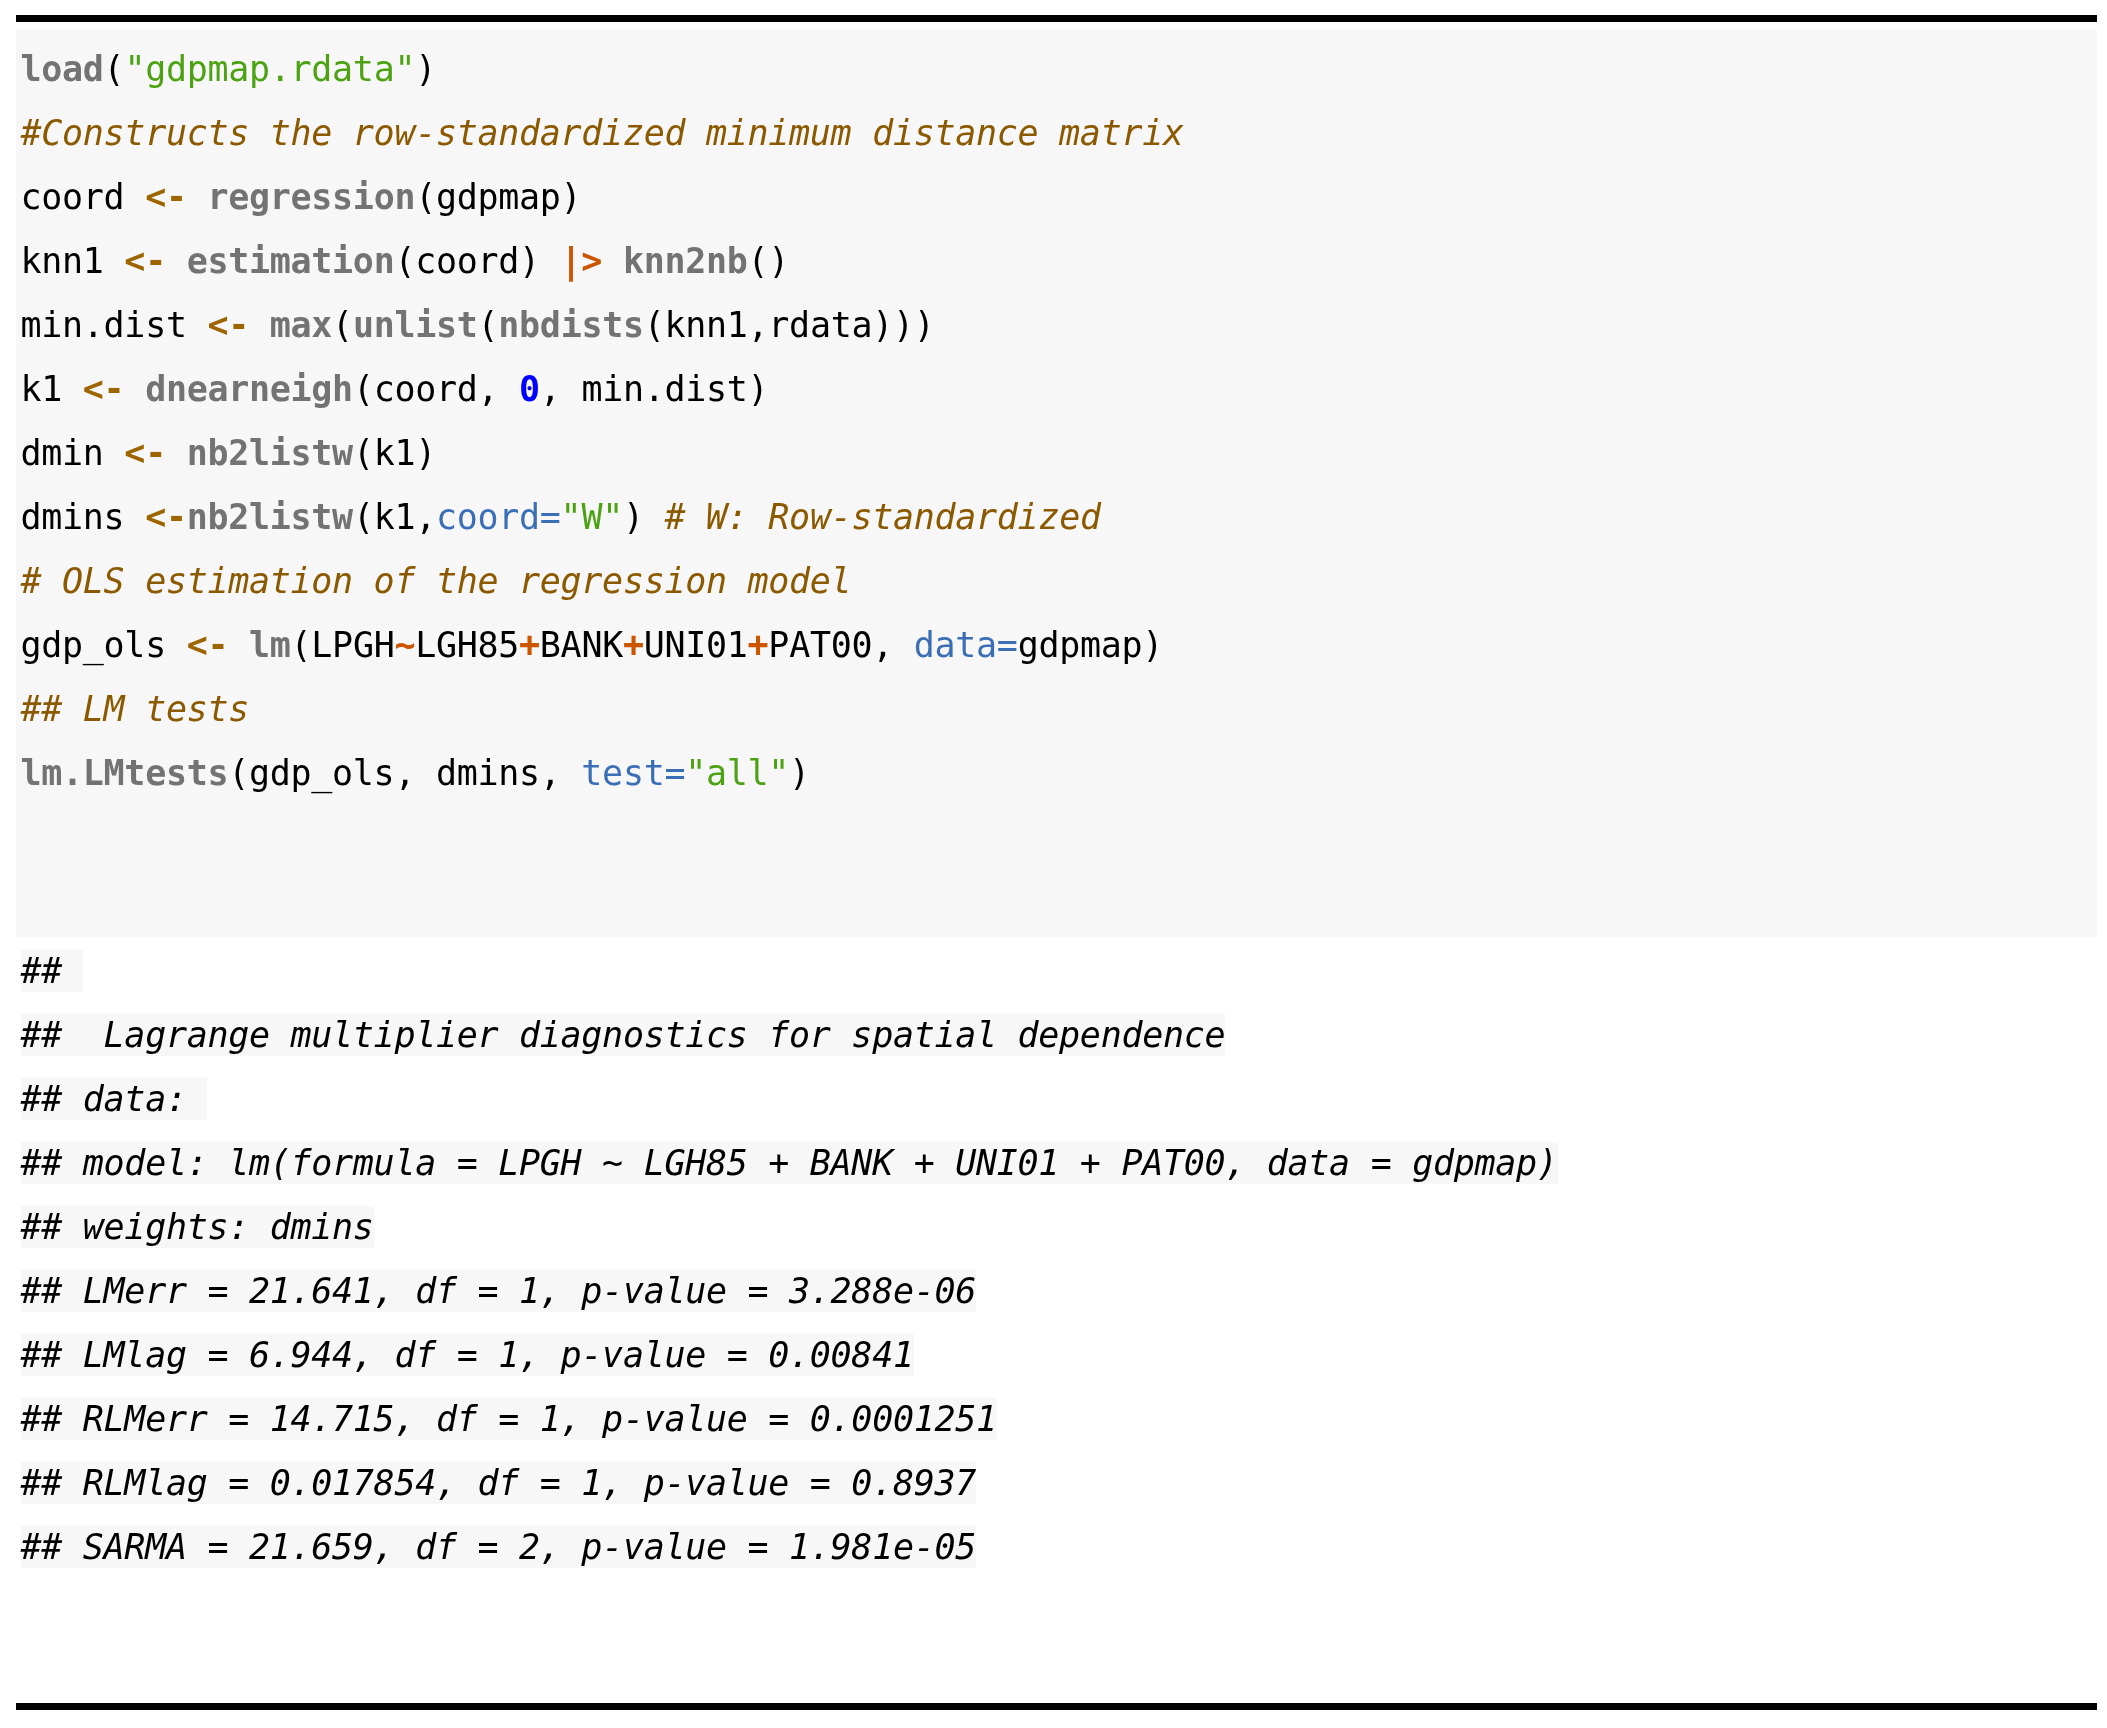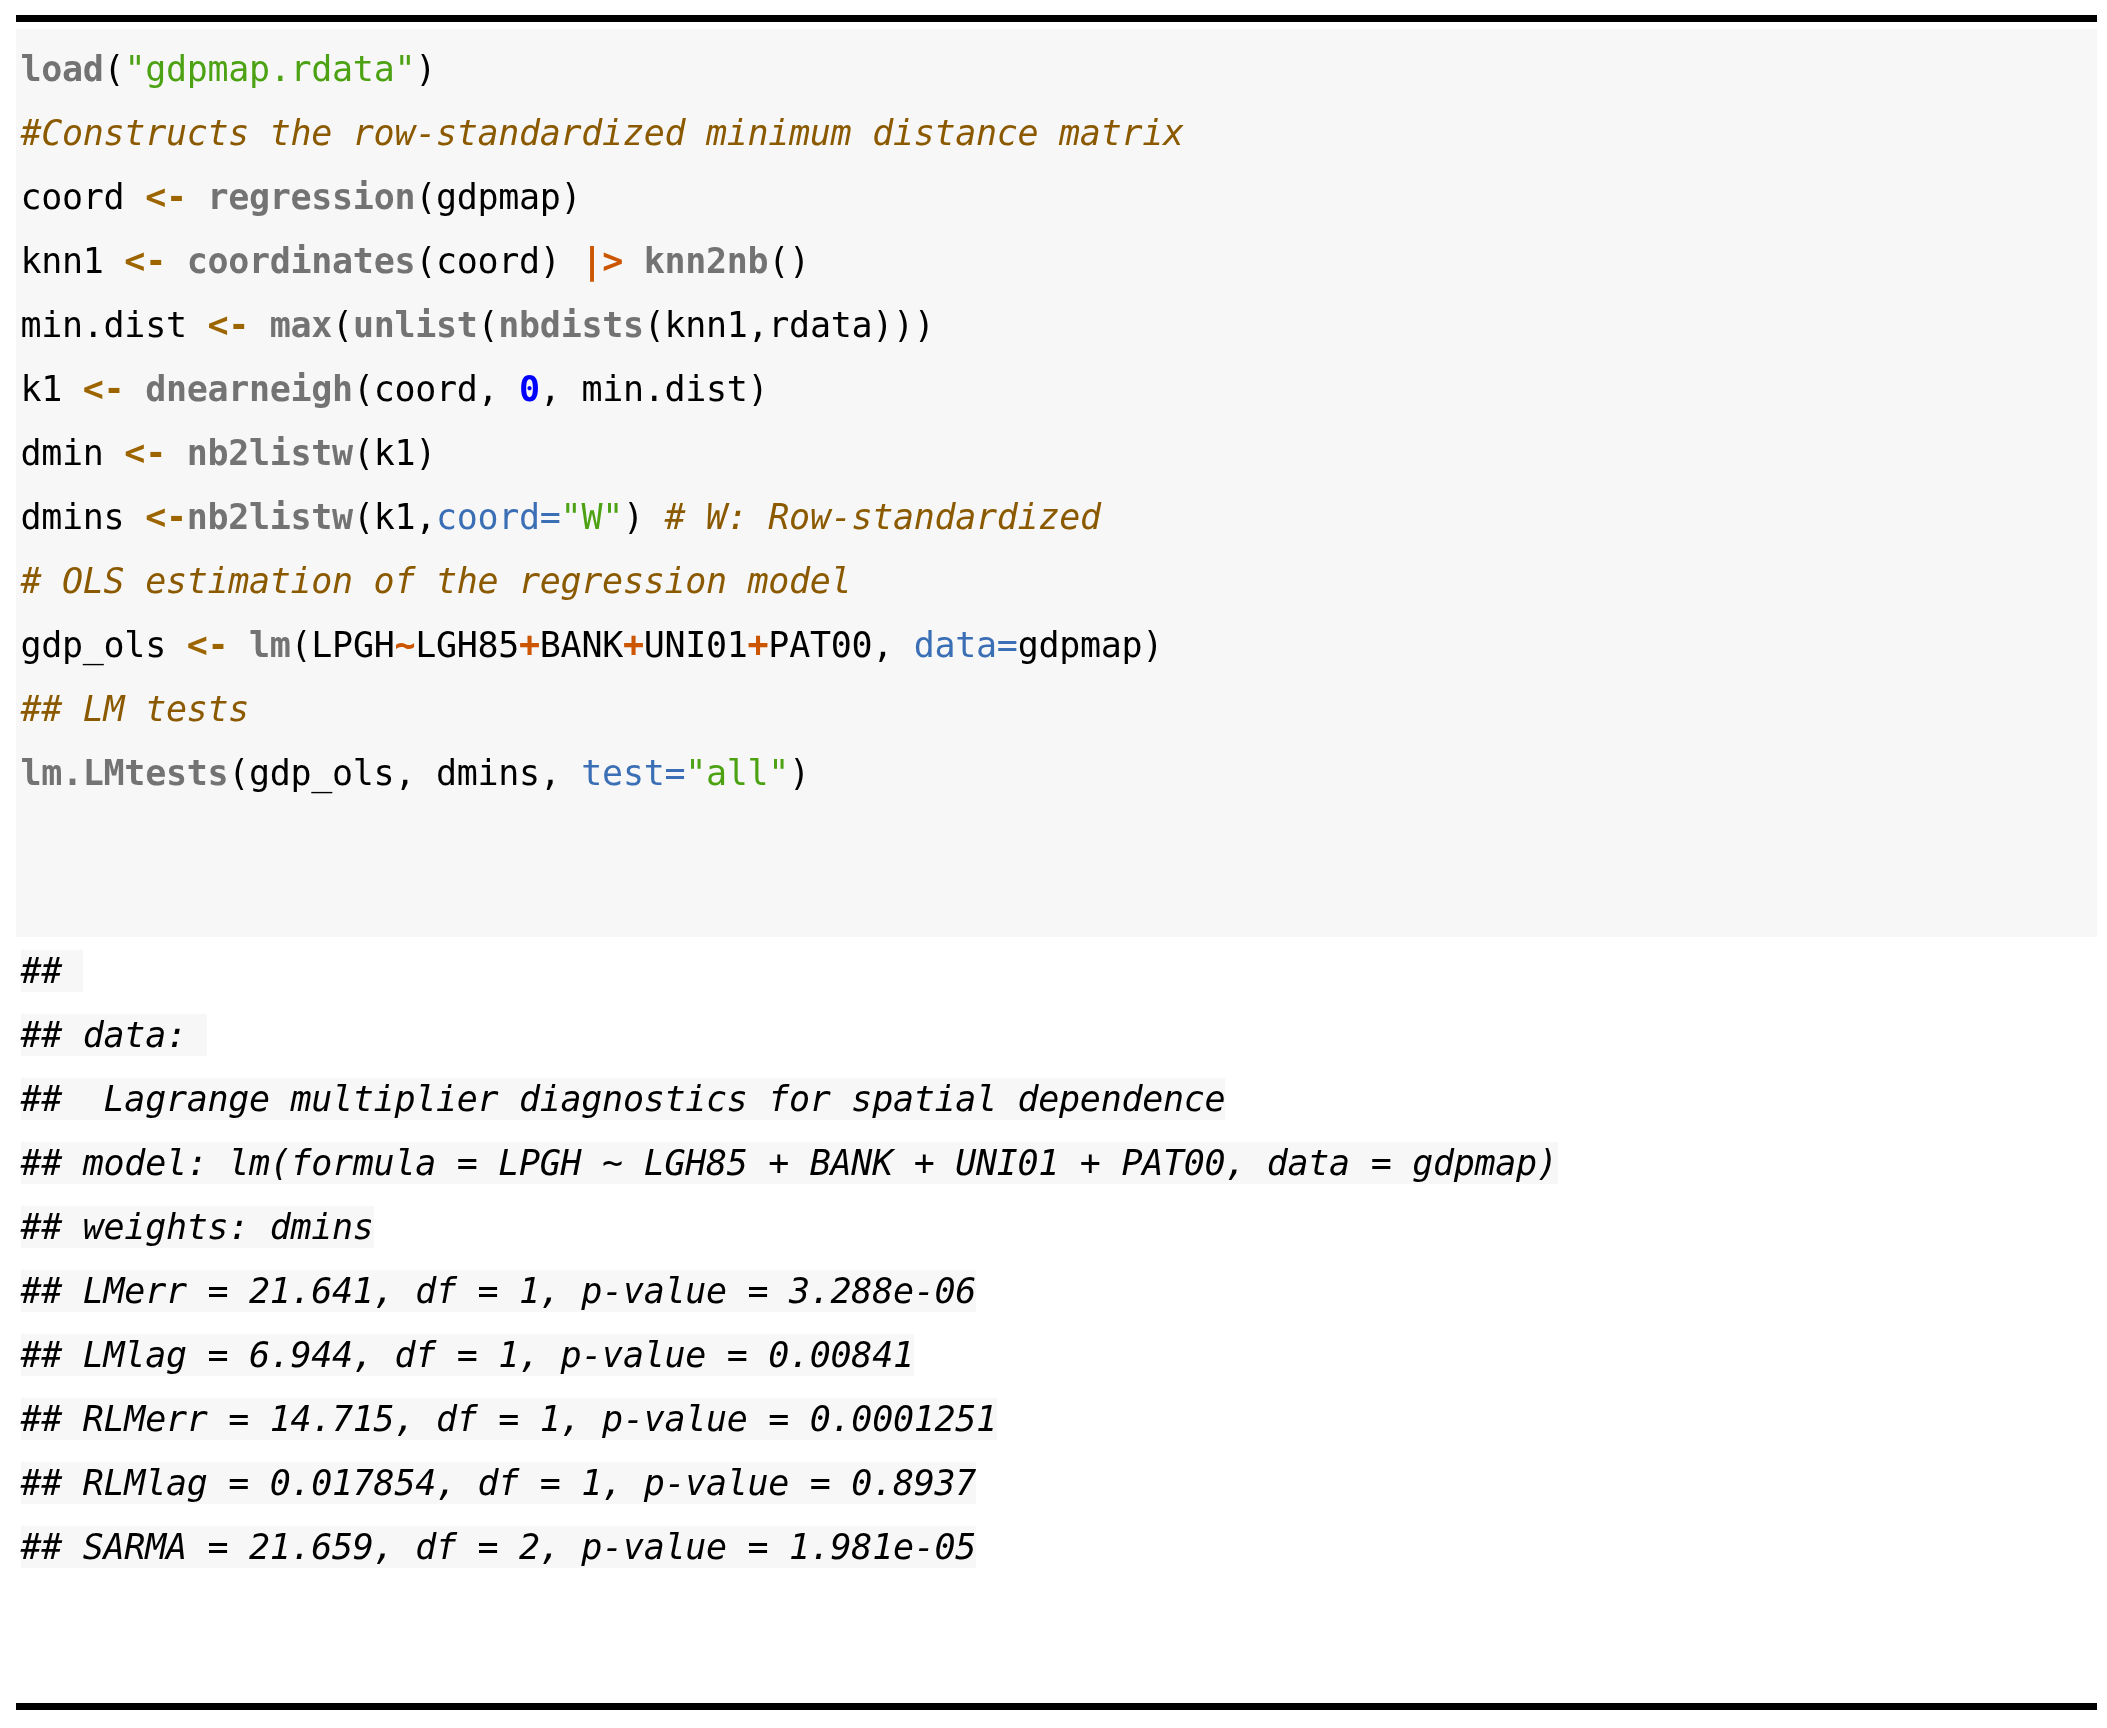--- a/index.html
+++ b/index.html
@@ -94,35 +94,35 @@
 <body>
 
 <div class="page">
 
   <div class="rule rule-top"></div>
 
   <div class="code-block" id="code-block">
       <div class="code-line"><span class="t-fn">load</span><span class="t-plain">(</span><span class="t-str">"gdpmap.rdata"</span><span class="t-plain">)</span></div>
       <div class="code-line"><span class="t-cmt">#Constructs the row-standardized minimum distance matrix</span></div>
       <div class="code-line"><span class="t-plain">coord </span><span class="t-asn">&lt;-</span><span class="t-plain"> </span><span class="t-fn">regression</span><span class="t-plain">(gdpmap)</span></div>
-      <div class="code-line"><span class="t-plain">knn1 </span><span class="t-asn">&lt;-</span><span class="t-plain"> </span><span class="t-fn">coordinates</span><span class="t-plain">(coord) </span><span class="t-pipe">|&gt;</span><span class="t-plain"> </span><span class="t-fn">knn2nb</span><span class="t-plain">()</span></div>
+      <div class="code-line"><span class="t-plain">knn1 </span><span class="t-asn">&lt;-</span><span class="t-plain"> </span><span class="t-fn">estimation</span><span class="t-plain">(coord) </span><span class="t-pipe">|&gt;</span><span class="t-plain"> </span><span class="t-fn">knn2nb</span><span class="t-plain">()</span></div>
       <div class="code-line"><span class="t-plain">min.dist </span><span class="t-asn">&lt;-</span><span class="t-plain"> </span><span class="t-fn">max</span><span class="t-plain">(</span><span class="t-fn">unlist</span><span class="t-plain">(</span><span class="t-fn">nbdists</span><span class="t-plain">(knn1,rdata)))</span></div>
       <div class="code-line"><span class="t-plain">k1 </span><span class="t-asn">&lt;-</span><span class="t-plain"> </span><span class="t-fn">dnearneigh</span><span class="t-plain">(coord, </span><span class="t-num">0</span><span class="t-plain">, min.dist)</span></div>
       <div class="code-line"><span class="t-plain">dmin </span><span class="t-asn">&lt;-</span><span class="t-plain"> </span><span class="t-fn">nb2listw</span><span class="t-plain">(k1)</span></div>
       <div class="code-line"><span class="t-plain">dmins </span><span class="t-asn">&lt;-</span><span class="t-fn">nb2listw</span><span class="t-plain">(k1,</span><span class="t-arg">coord=</span><span class="t-str">"W"</span><span class="t-plain">) </span><span class="t-cmt"># W: Row-standardized</span></div>
       <div class="code-line"><span class="t-cmt"># OLS estimation of the regression model</span></div>
       <div class="code-line"><span class="t-plain">gdp_ols </span><span class="t-asn">&lt;-</span><span class="t-plain"> </span><span class="t-fn">lm</span><span class="t-plain">(LPGH</span><span class="t-op">~</span><span class="t-plain">LGH85</span><span class="t-op">+</span><span class="t-plain">BANK</span><span class="t-op">+</span><span class="t-plain">UNI01</span><span class="t-op">+</span><span class="t-plain">PAT00, </span><span class="t-arg">data=</span><span class="t-plain">gdpmap)</span></div>
       <div class="code-line"><span class="t-cmt">## LM tests</span></div>
       <div class="code-line"><span class="t-fn">lm.LMtests</span><span class="t-plain">(gdp_ols, dmins, </span><span class="t-arg">test=</span><span class="t-str">"all"</span><span class="t-plain">)</span></div>
     </div>
 
   <div class="output-block" id="output-block">
       <div class="out-line"><span class="hl">## </span></div>
+      <div class="out-line"><span class="hl">##  Lagrange multiplier diagnostics for spatial dependence</span></div>
       <div class="out-line"><span class="hl">## data: </span></div>
-      <div class="out-line"><span class="hl">##  Lagrange multiplier diagnostics for spatial dependence</span></div>
       <div class="out-line"><span class="hl">## model: lm(formula = LPGH ~ LGH85 + BANK + UNI01 + PAT00, data = gdpmap)</span></div>
       <div class="out-line"><span class="hl">## weights: dmins</span></div>
       <div class="out-line"><span class="hl">## LMerr = 21.641, df = 1, p-value = 3.288e-06</span></div>
       <div class="out-line"><span class="hl">## LMlag = 6.944, df = 1, p-value = 0.00841</span></div>
       <div class="out-line"><span class="hl">## RLMerr = 14.715, df = 1, p-value = 0.0001251</span></div>
       <div class="out-line"><span class="hl">## RLMlag = 0.017854, df = 1, p-value = 0.8937</span></div>
       <div class="out-line"><span class="hl">## SARMA = 21.659, df = 2, p-value = 1.981e-05</span></div>
     </div>
 
   <div class="rule rule-bottom"></div>

